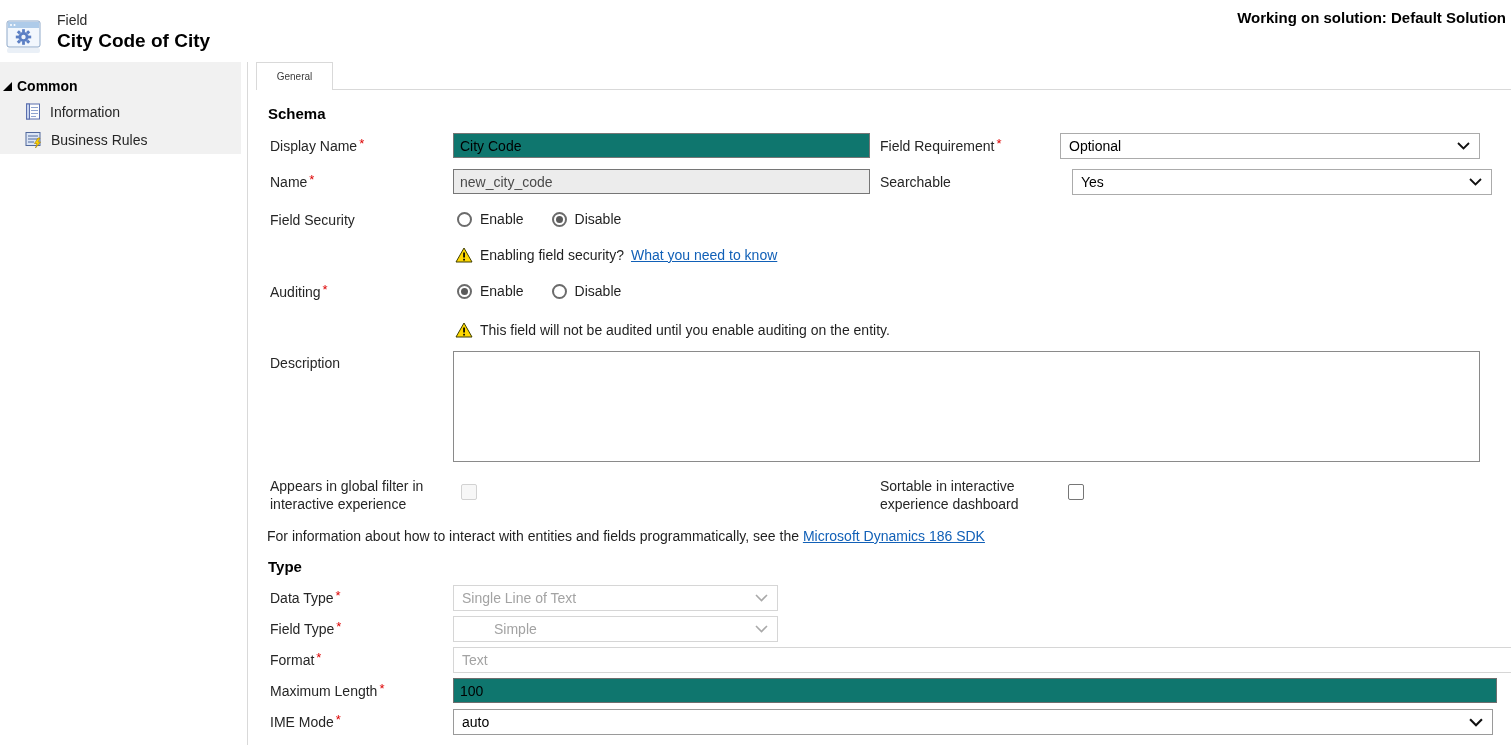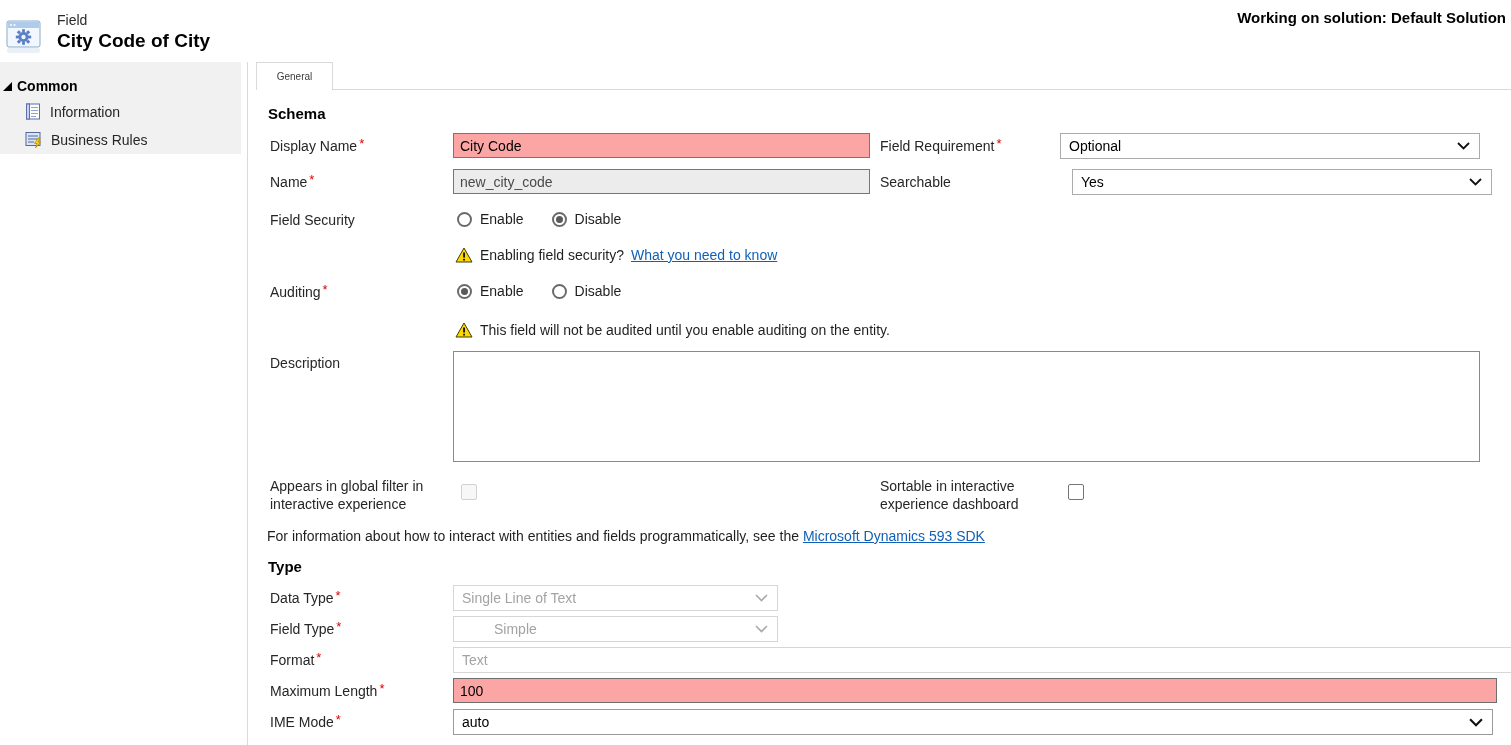--- a/index.html
+++ b/index.html
@@ -21,21 +21,21 @@
   .sidebar { position:absolute; left:0; top:62px; width:241px; height:92px; background:#f1f1f1; }
   .side-group { position:absolute; left:3px; top:16px; font-size:14px; font-weight:bold; color:#000; display:flex; align-items:center; gap:5px; }
   .side-item { position:absolute; left:25px; display:flex; align-items:center; gap:8px; font-size:14px; color:#262626; cursor:default; }
   .vdivider { position:absolute; left:247px; top:62px; width:1px; height:683px; background:#d9d9d9; }
 
   
   .tab { position:absolute; left:256px; top:62px; width:77px; height:28px; border:1px solid #d9d9d9; border-bottom:none; background:#fff; font-size:10px; color:#3b3b3b; display:flex; align-items:center; justify-content:center; }
   .tabline { position:absolute; left:333px; top:89px; width:1178px; height:1px; background:#d9d9d9; }
 
   
-  .tbox { position:absolute; height:25px; border:1px solid #767676; background:#fca5a5; font-size:14px; color:#000; padding:0 6px; font-family:inherit; }
+  .tbox { position:absolute; height:25px; border:1px solid #767676; background:#0f766e; font-size:14px; color:#000; padding:0 6px; font-family:inherit; }
   .tbox.readonly { background:#ececec; color:#4a4a4a; }
   .sel { position:absolute; height:26px; border:1px solid #ababab; background:#fff; display:flex; align-items:center; justify-content:space-between; padding:0 9px 0 8px; font-size:14px; color:#000; }
   .sel .chev { display:flex; color:#111; }
   .sel.disabled { border-color:#d6d6d6; color:#a3a3a3; }
   .sel.disabled .chev { color:#a9a9a9; }
   .sel.mid { border-color:#9a9a9a; }
   .textarea { position:absolute; border:1px solid #8a8a8a; background:#fff; font-family:inherit; font-size:14px; padding:4px 6px; resize:none; }
 
   .radio { width:15px; height:15px; border:2px solid #6b6b6b; border-radius:50%; background:#fff; display:inline-block; position:relative; flex:none; }
   .radio.checked::after { content:""; position:absolute; left:2px; top:2px; width:7px; height:7px; border-radius:50%; background:#5a5a5a; }
@@ -193,21 +193,21 @@
   <div class="lbl" style="left:270px; top:355px;">Description</div>
   <textarea class="textarea" style="left: 453px; top: 351px; width: 1027px; height: 111px;"></textarea>
 
   <div class="wraplbl" style="left:270px; top:477px; width:172px;">Appears in global filter in interactive experience</div>
   <div class="chk disabled" style="left:461px; top:484px;"></div>
   <div class="wraplbl" style="left:880px; top:477px; width:155px;">Sortable in interactive experience dashboard</div>
   <div class="chk" style="left:1068px; top:484px;"></div>
 
   <div class="sdkrow" style="left:267px; top:528px;">
     <span>For information about how to interact with entities and fields programmatically, see the</span>
-    <a class="link">Microsoft Dynamics 593 SDK</a>
+    <a class="link">Microsoft Dynamics 186 SDK</a>
   </div>
 
   <div class="heading" style="left:268px; top:558px;">Type</div>
 
   <div class="lbl" style="left:270px; top:590px;"><span>Data Type</span><span class="req">*</span></div>
   <div class="sel disabled" style="left:453px; top:585px; width:325px;">
     <span>Single Line of Text</span>
     <span class="chev">
         <svg width="13" height="8" viewBox="0 0 13 8">
           <path d="M1 1 L6.5 6.5 L12 1" fill="none" stroke="currentColor" stroke-width="1.6"></path>

